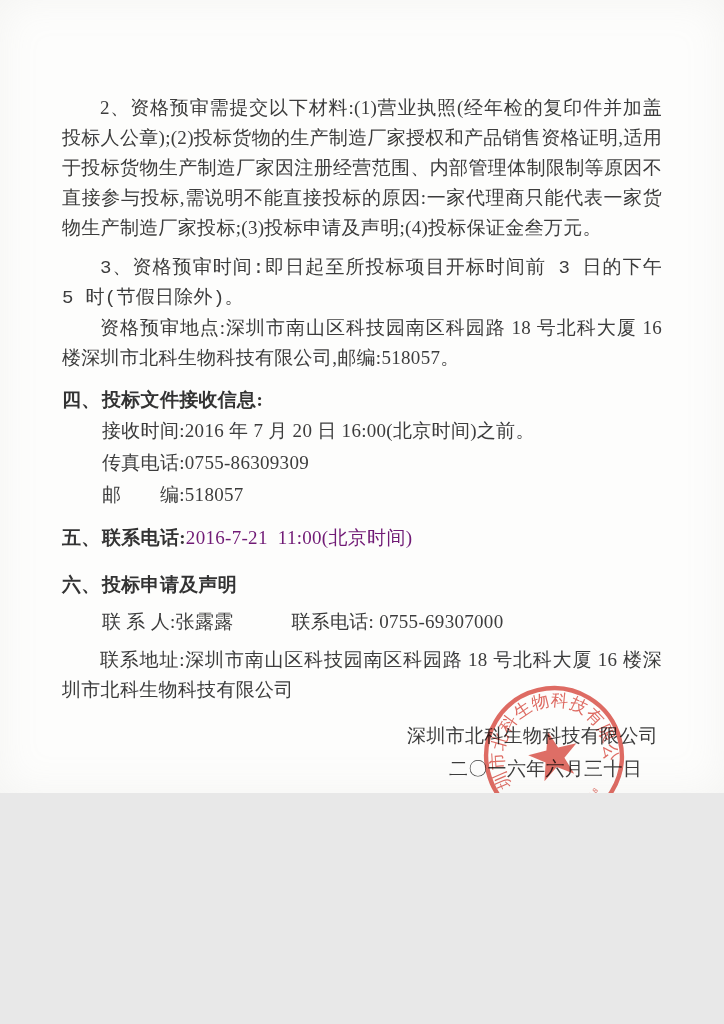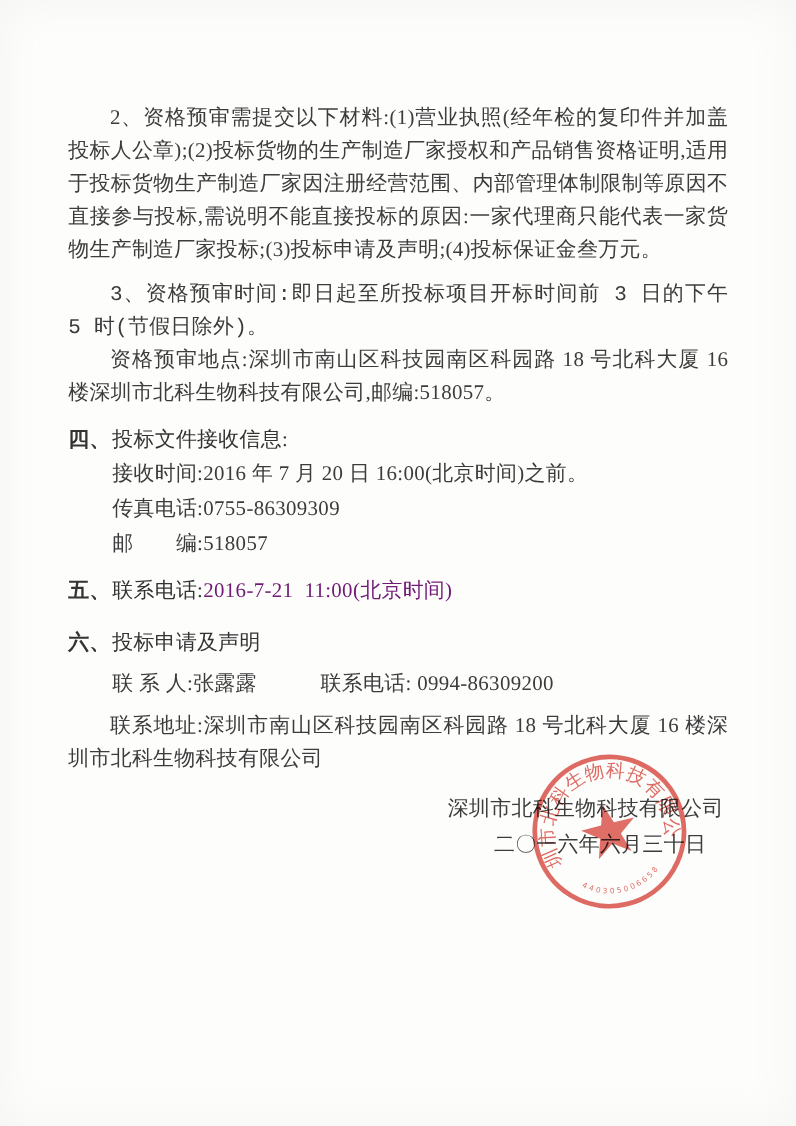--- a/index.html
+++ b/index.html
@@ -1,18 +1,18 @@
 <!DOCTYPE html>
 <html><head>
 <meta charset="utf-8">
 <style>
   html,body { margin:0; padding:0; background:#e8e8e8; }
   .page {
     position: relative;
-    width: 724px; height: 1024px;
+    width: 724px; height: 793px;
     margin: 0 auto;
     background: #fdfdfc;
     overflow: hidden;
     font-family: "Liberation Serif", "DejaVu Serif", serif;
     color: #3c3c3c;
     box-shadow: inset 0 0 40px rgba(180,180,175,0.12);
   }
   .content {
     position: absolute;
     left: 62px; right: 62px; top: 93px;
@@ -23,21 +23,21 @@
   }
   .body-para { margin: 0; text-indent: 2em; }
   .gap-sm { margin-top: 10px; font-family: Liberation Mono, monospace; }
   .section-header {
     display: flex;
     margin-top: 11px;
     line-height: 31px;
     align-items: baseline;
   }
   .sec-num { font-weight: 700; color: #333; width: 40px; flex: 0 0 40px; }
-  .sec-title { font-weight: 400; color: #333; }
+  .sec-title { font-weight: 700; color: #333; }
   .sec-value { font-weight: 400; color: #701a75; white-space: pre-wrap; }
   .info-block { margin-left: 40px; }
   .info-block p { margin: 0; line-height: 32px; white-space: pre-wrap; }
   .contact-line { margin: 6px 0 0 40px; line-height: 31px; white-space: pre-wrap; }
   .signature { margin-top: 14px; text-align: right; line-height: 33px; }
   .signature p { margin: 0; }
   .sig-company { padding-right: 4px; }
   .sig-date { padding-right: 20px; }
   .stamp {
     position: absolute;
@@ -77,21 +77,21 @@
       <span>
         <span class="sec-title">联系电话:</span><span class="sec-value">2016-7-21  11:00(北京时间)</span>
       </span>
     </div>
 
     <div class="section-header" style="margin-top:16px;">
       <span class="sec-num">六、</span>
       <span class="sec-title">投标申请及声明</span>
     </div>
 
-    <p class="contact-line">联 系 人:张露露　　　联系电话: 0994-86309200</p>
+    <p class="contact-line">联 系 人:张露露　　　联系电话: 0755-69307000</p>
 
     <p class="body-para" style="margin-top:8px;">联系地址:深圳市南山区科技园南区科园路 18 号北科大厦 16 楼深圳市北科生物科技有限公司</p>
 
     <div class="signature">
       <p class="sig-company">深圳市北科生物科技有限公司</p>
       <p class="sig-date">二〇一六年六月三十日</p>
     </div>
 
   </div>
 

